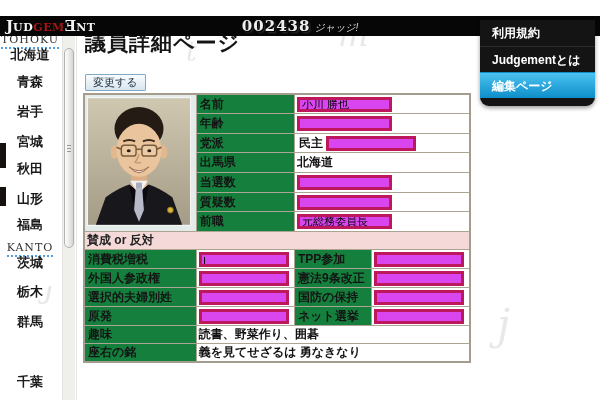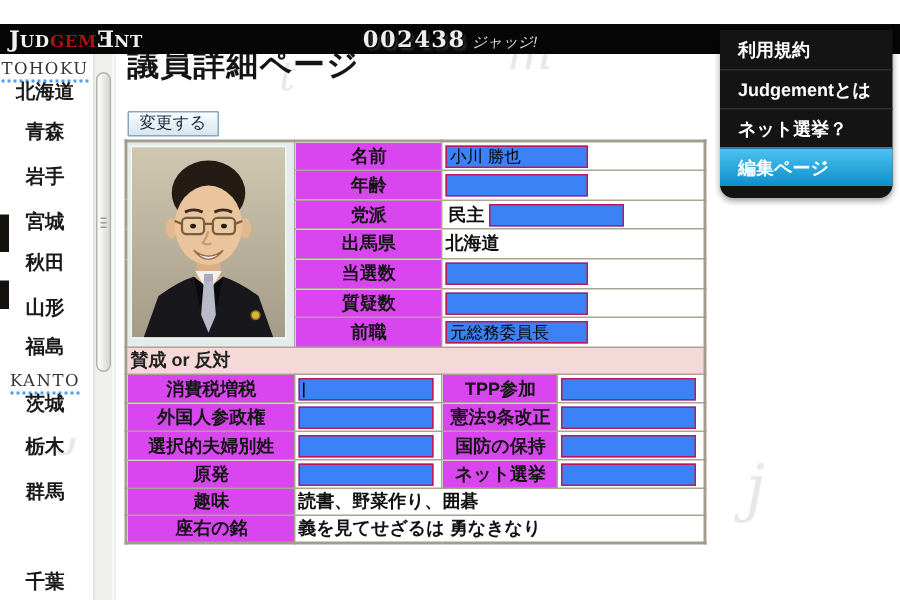--- a/index.html
+++ b/index.html
@@ -26,21 +26,21 @@
   .menu-panel { position:absolute; left:480px; top:20px; width:115px; background:#141414;
                 border-radius:0 0 9px 9px; padding-bottom:8px; z-index:30;
                 box-shadow:0 2px 4px rgba(0,0,0,0.4); }
   .menu-item { height:26px; line-height:26px; padding-left:12px; font-size:12px; font-weight:bold;
                color:#fff; border-top:1px solid #2d2d2d; cursor:pointer; }
   .menu-item:first-child { border-top:none; }
   .menu-item.danger { color:#cc2020; }
   .menu-item.active { background:linear-gradient(#4cc2f1,#0e8ec9); border-top-color:#0e8ec9; }
 
   
-  .sidebar { position:absolute; left:0; top:24px; width:62px; height:268px; background:#fff; z-index:5; }
+  .sidebar { position:absolute; left:0; top:18px; width:62px; height:268px; background:#fff; z-index:5; }
   .sb-item { position:absolute; left:0; width:60px; text-align:center; font-size:13px; font-weight:bold;
              color:#1a1a1a; cursor:pointer; white-space:nowrap; }
   .sb-region { font-family:"DejaVu Serif",serif; font-size:11px; font-weight:normal; color:#333;
                letter-spacing:1px; cursor:default; }
   .sb-region span { border-bottom:2px dotted #4e9fe8; padding-bottom:1px; }
 
   
   .scrollbar { position:absolute; left:62px; top:20px; width:13px; height:380px; background:#efefec;
                border-left:1px solid #e2e2de; z-index:6; }
   .sb-up { position:absolute; left:1px; top:1px; width:11px; height:11px; background:#fbfbfb;
@@ -72,29 +72,29 @@
   .page-title { position:absolute; left:85px; top:29px; font-size:21px; font-weight:bold; color:#141414;
                 letter-spacing:1px; z-index:2; }
   .change-btn { position:absolute; left:85px; top:74px; height:17px; line-height:15px; padding:0 7px;
                 font-size:11px; color:#1a2a3a; background:linear-gradient(#fafdfe,#d7e5ef);
                 border:1px solid #7fa9c6; border-radius:1px; cursor:pointer; z-index:2;
                 font-family:"Liberation Sans",sans-serif; }
 
   .detail-table { position:absolute; left:83px; top:93px; width:388px; border-collapse:collapse;
                   table-layout:fixed; background:#fff; border:2px solid #a49d8d; font-size:12px; z-index:2; }
   .detail-table td { border:1px solid #aba493; height:19px; padding:0 2px; overflow:hidden; }
-  .lbl { background:#d946ef; font-weight:bold; color:#141414; padding-left:3px !important;text-align:center; }
+  .lbl { background:#15803d; font-weight:bold; color:#141414; padding-left:3px !important; }
   .val { background:#fff; }
   .val-text { font-weight:bold; padding-left:3px; }
   .photo-cell { background:#e3ecea; padding:2px !important; vertical-align:top; }
   .photo-frame { border:1px solid #f2f6f4; }
   .stance-hdr td { background:#f5d9d9; text-align:left; font-weight:bold; height:15px; color:#222; }
   .short td { height:13px; }
 
-  .ipt { width:95px; height:15px; border:1px solid #be185d; background:#3b82f6; font-size:11px;
+  .ipt { width:95px; height:15px; border:3px solid #be185d; background:#d946ef; font-size:11px;
          padding:4px 2px; vertical-align:middle; font-family:"Liberation Sans",sans-serif; }
   .ipt.narrow { width:90px; }
   .ipt.caret { background-image:linear-gradient(#000,#000); background-repeat:no-repeat;
                background-position:2px 2px; background-size:1px 10px; }
   .prefix { font-weight:bold; padding-left:2px; padding-right:3px; }
 </style>
 </head>
 <body>
 
 <span class="wm wm1">m</span>
@@ -108,21 +108,20 @@
   <div class="logo"><span class="big">J</span><span class="small">UD</span><span class="small red">GEM</span><span class="big">Ǝ</span><span class="small">NT</span></div>
   <div class="counter-wrap">
     <span class="counter">002438</span><span class="counter-suffix">ジャッジ!</span>
   </div>
   <div class="menu-label"><span>MENU</span><span class="arrow">▼</span></div>
 </div>
 
 <div class="menu-panel">
   <div class="menu-item">利用規約</div>
   <div class="menu-item">Judgementとは</div>
-  <div class="menu-item">ネット選挙？</div>
   <div class="menu-item active">編集ページ</div>
 </div>
 
 <div class="sidebar">
   <div class="sb-item sb-region" style="top:15px"><span>TOHOKU</span></div>
   <div class="sb-item" style="top:28px">北海道</div>
   <div class="sb-item" style="top:55px">青森</div>
   <div class="sb-item" style="top:85px">岩手</div>
   <div class="sb-item" style="top:115px">宮城</div>
   <div class="sb-item" style="top:142px">秋田</div>

